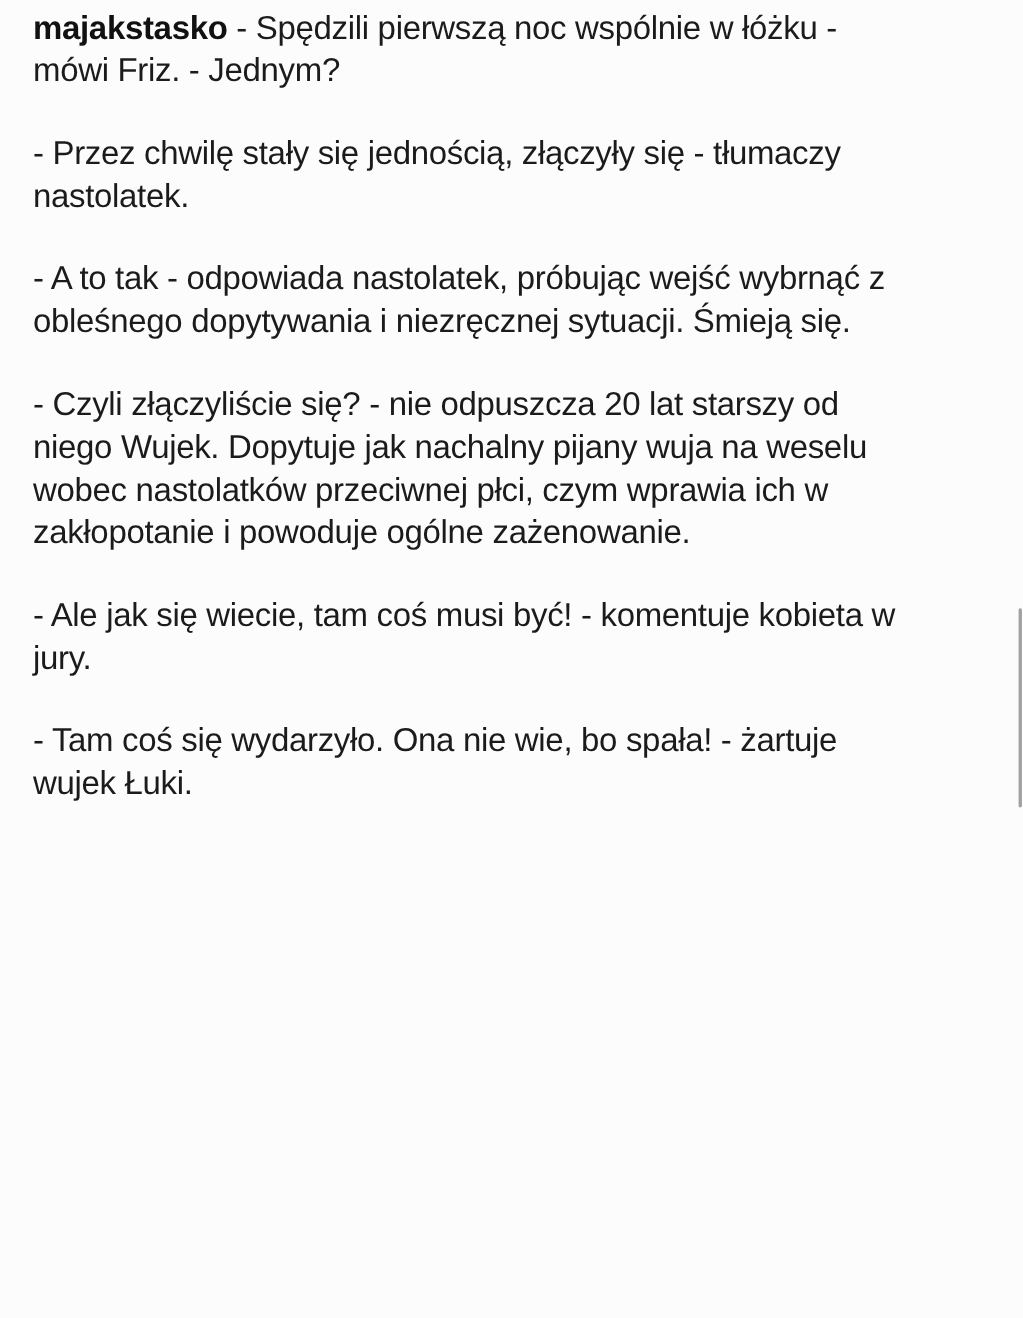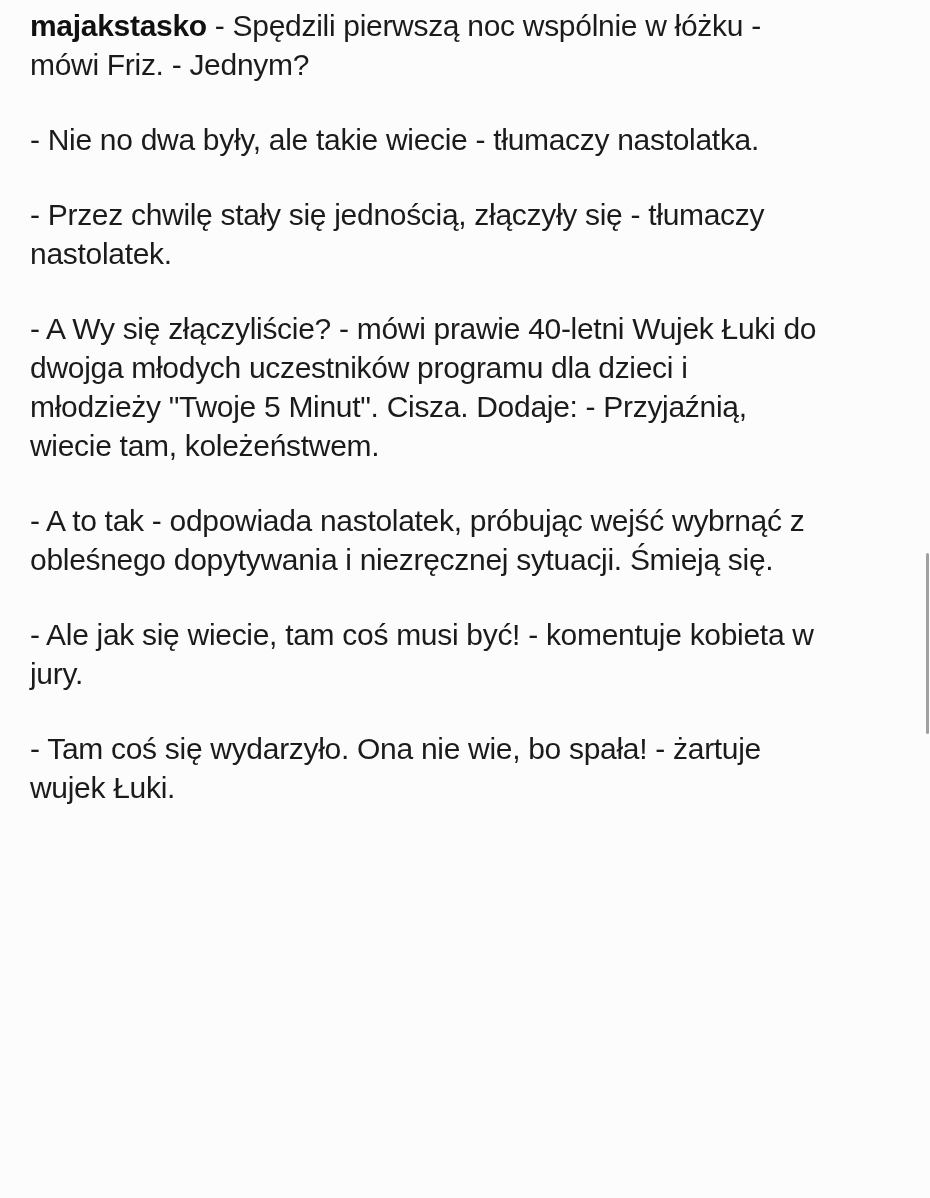--- a/index.html
+++ b/index.html
@@ -52,34 +52,33 @@
 </head>
 <body>
 
 <div class="viewport">
 
   <div class="caption">
 
     <p><span class="username">majakstasko</span><span> - Spędzili pierwszą noc wspólnie w łóżku -
 mówi Friz. - Jednym?</span></p>
 
-    <p>- Nie no dwa były, ale takie wiecie - tłumaczy nastolatka.</p>
 
 
     <p>- Przez chwilę stały się jednością, złączyły się - tłumaczy
 nastolatek.</p>
 
-    <p>- A Wy się złączyliście? - mówi prawie 40-letni Wujek Łuki do
-dwojga młodych uczestników programu dla dzieci i
-młodzieży "Twoje 5 Minut". Cisza. Dodaje: - Przyjaźnią,
-wiecie tam, koleżeństwem.</p>
 
     <p>- A to tak - odpowiada nastolatek, próbując wejść wybrnąć z
 obleśnego dopytywania i niezręcznej sytuacji. Śmieją się.</p>
 
+    <p>- Czyli złączyliście się? - nie odpuszcza 20 lat starszy od
+niego Wujek. Dopytuje jak nachalny pijany wuja na weselu
+wobec nastolatków przeciwnej płci, czym wprawia ich w
+zakłopotanie i powoduje ogólne zażenowanie.</p>
 
 
     <p>- Ale jak się wiecie, tam coś musi być! - komentuje kobieta w
 jury.</p>
 
     <p>- Tam coś się wydarzyło. Ona nie wie, bo spała! - żartuje
 wujek Łuki.</p>
 
   </div>
 

